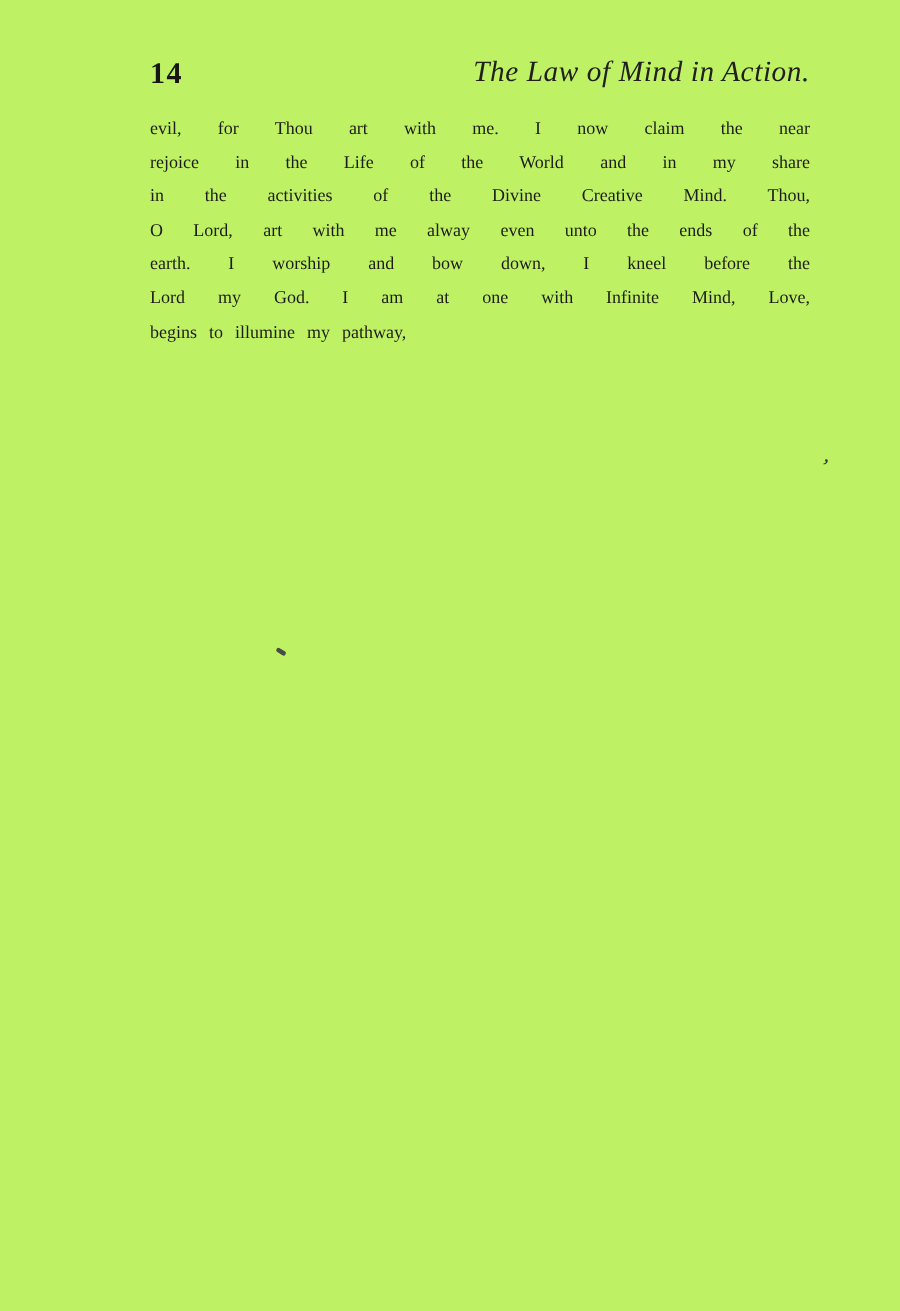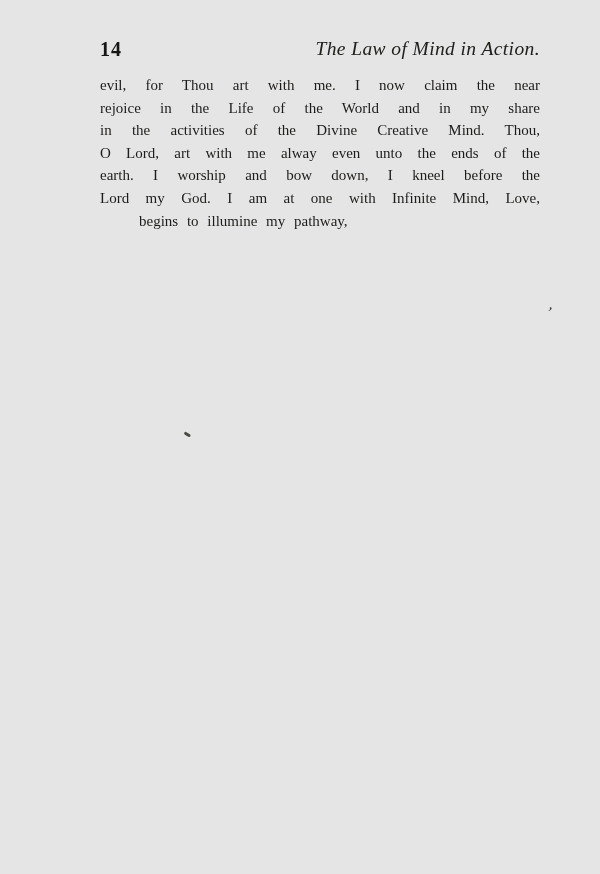--- a/index.html
+++ b/index.html
@@ -9,21 +9,21 @@
   body {
     width: 600px;
     height: 874px;
     background: #fdfdfc;
     overflow: hidden;
   }
   .page {
     position: relative;
     width: 600px;
     height: 874px;
-    background: #e5e5e5;
+    background: #bef264;
     color: #1c1b19;
     font-family: "Liberation Serif", "DejaVu Serif", serif;
   }
   
   .header {
     position: absolute;
     top: 36px;
     left: 100px;
     right: 60px;
     height: 26px;
@@ -47,33 +47,32 @@
     color: #21201d;
     
     padding-left: 4px;
   }
   
   .body-text {
     position: absolute;
     top: 74px;
     left: 100px;
     width: 440px;
-    font-size: 15px;
+    font-size: 12px;
     line-height: 22.6px;
     color: #1d1c1a;
   }
   .line {
     text-align: justify;
     text-align-last: justify;
     white-space: normal;
   }
   .line.last {
     text-align-last: left;
     word-spacing: 5px;
-    margin-left: 39px;
   }
   
   .speck {
     position: absolute;
     color: #3a3a38;
     font-family: "Liberation Serif", serif;
   }
   .speck-1 {
     left: 550px;
     top: 296px;

